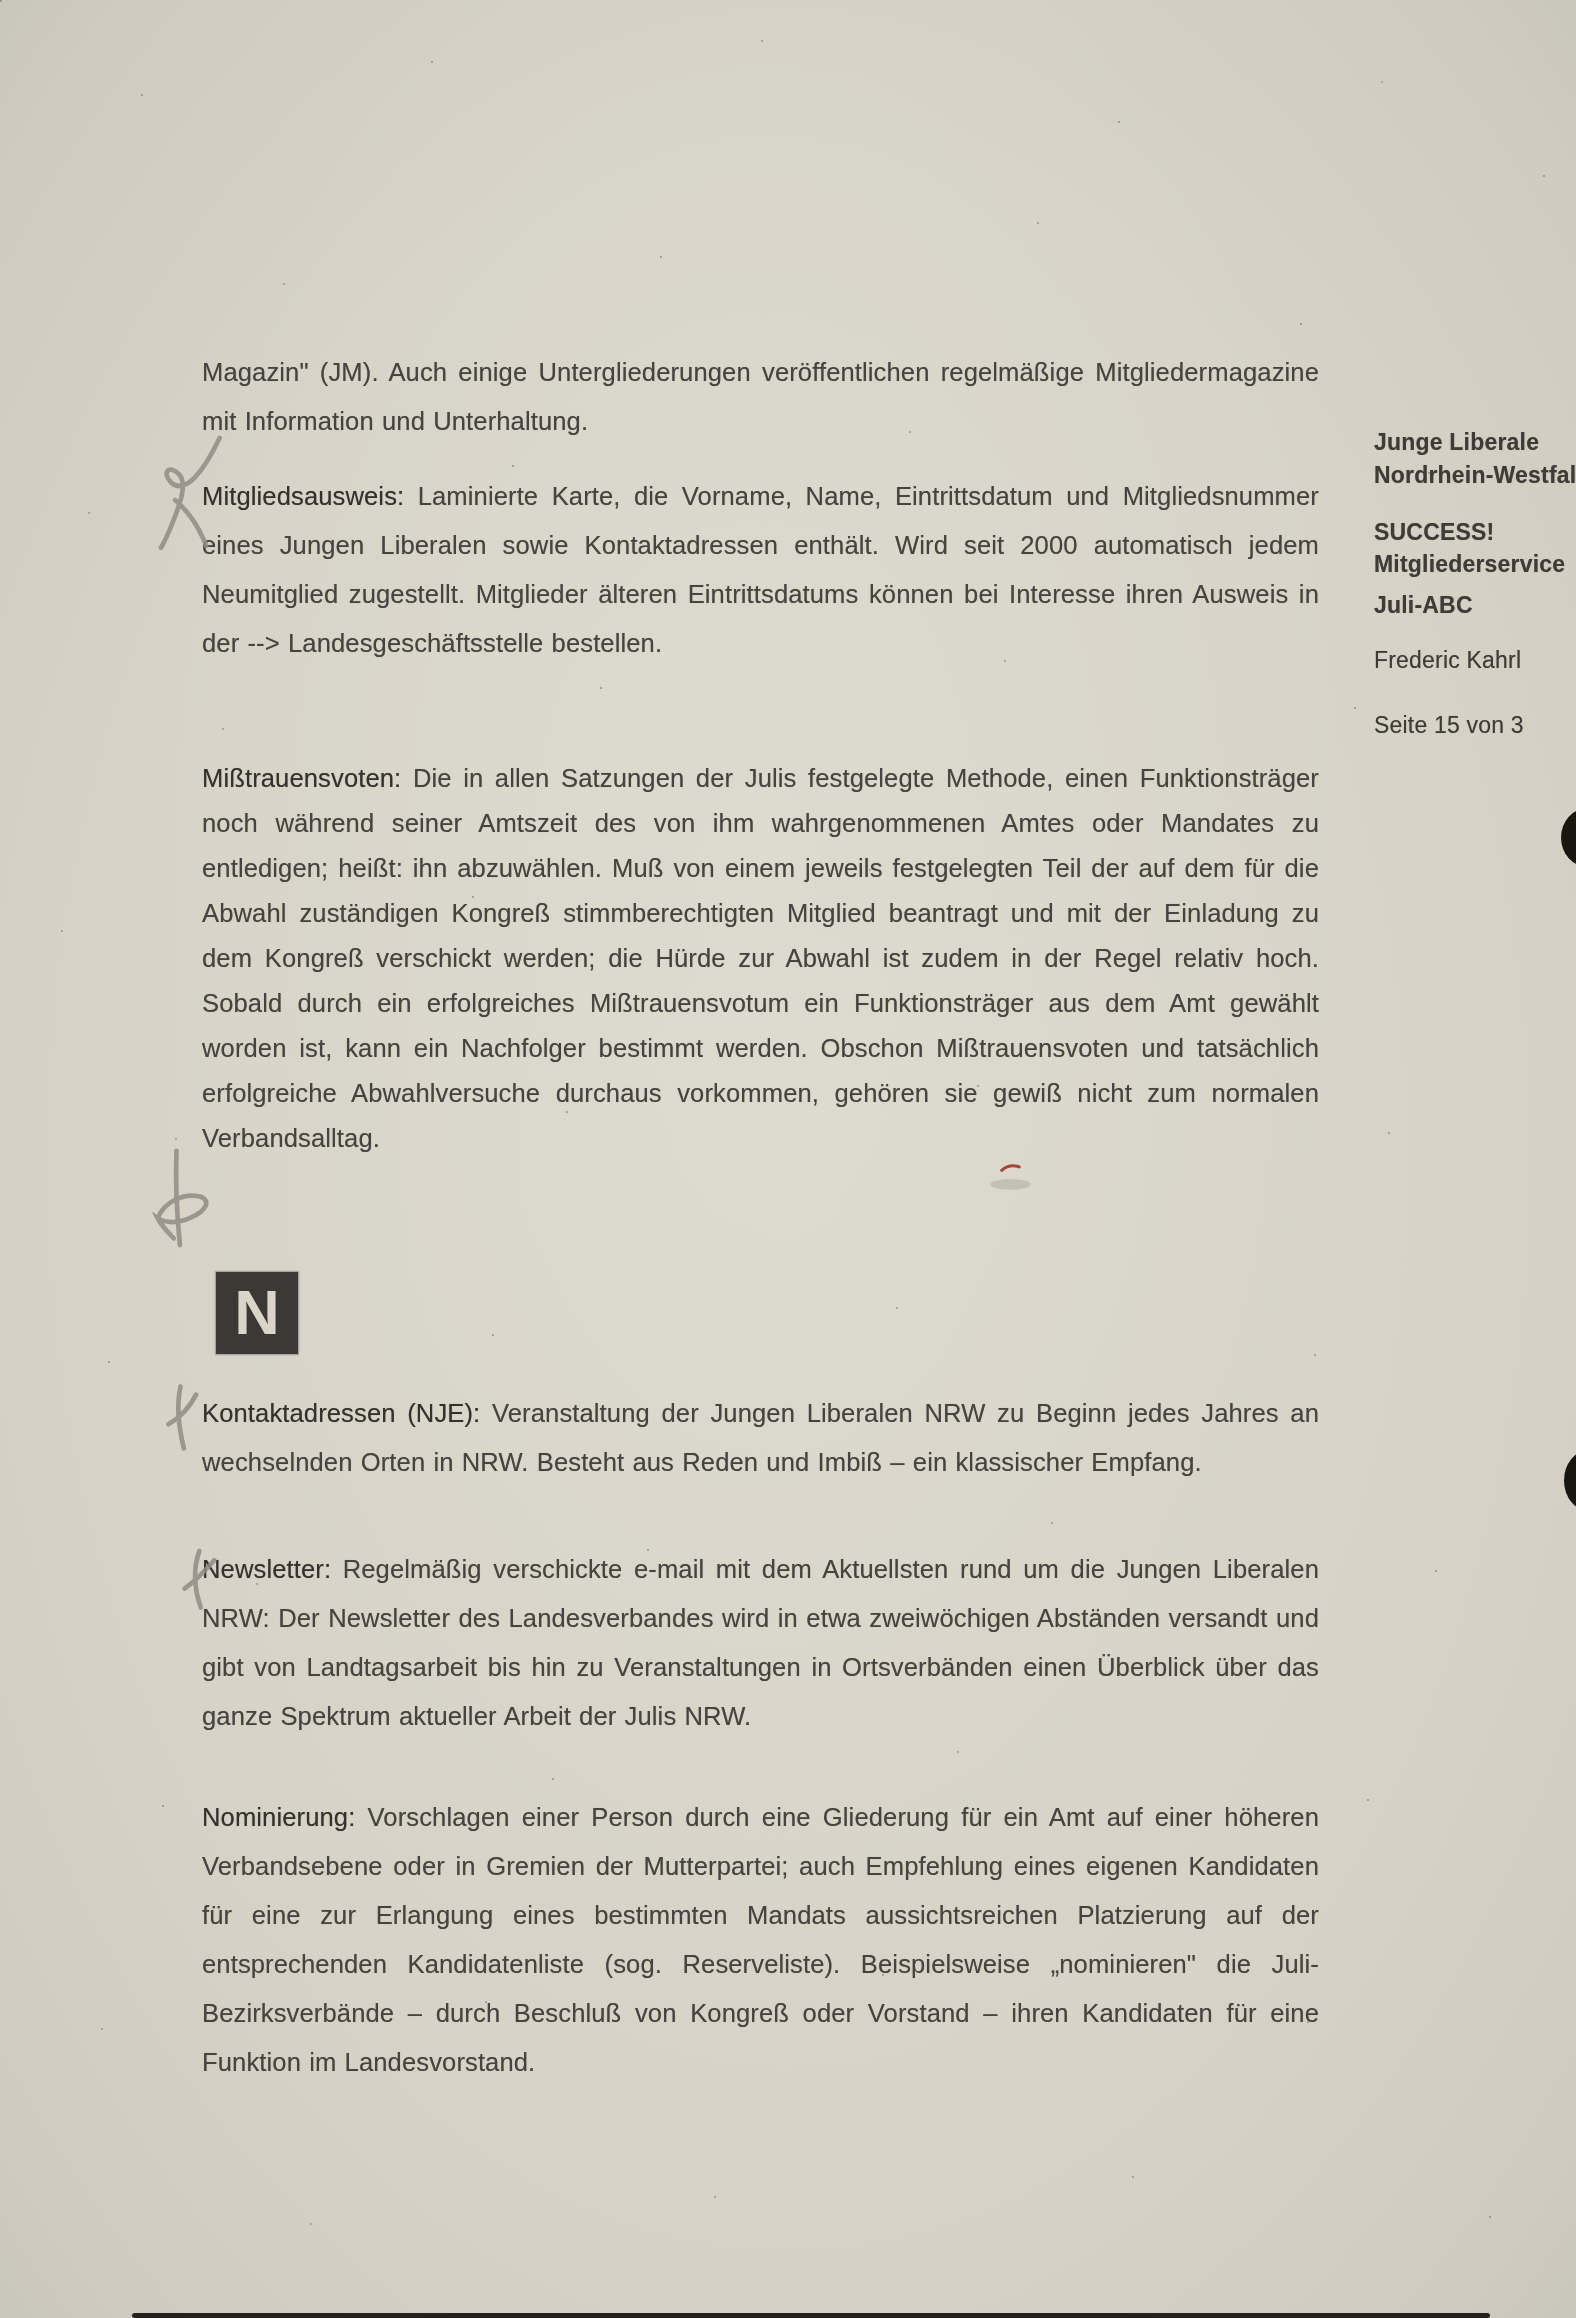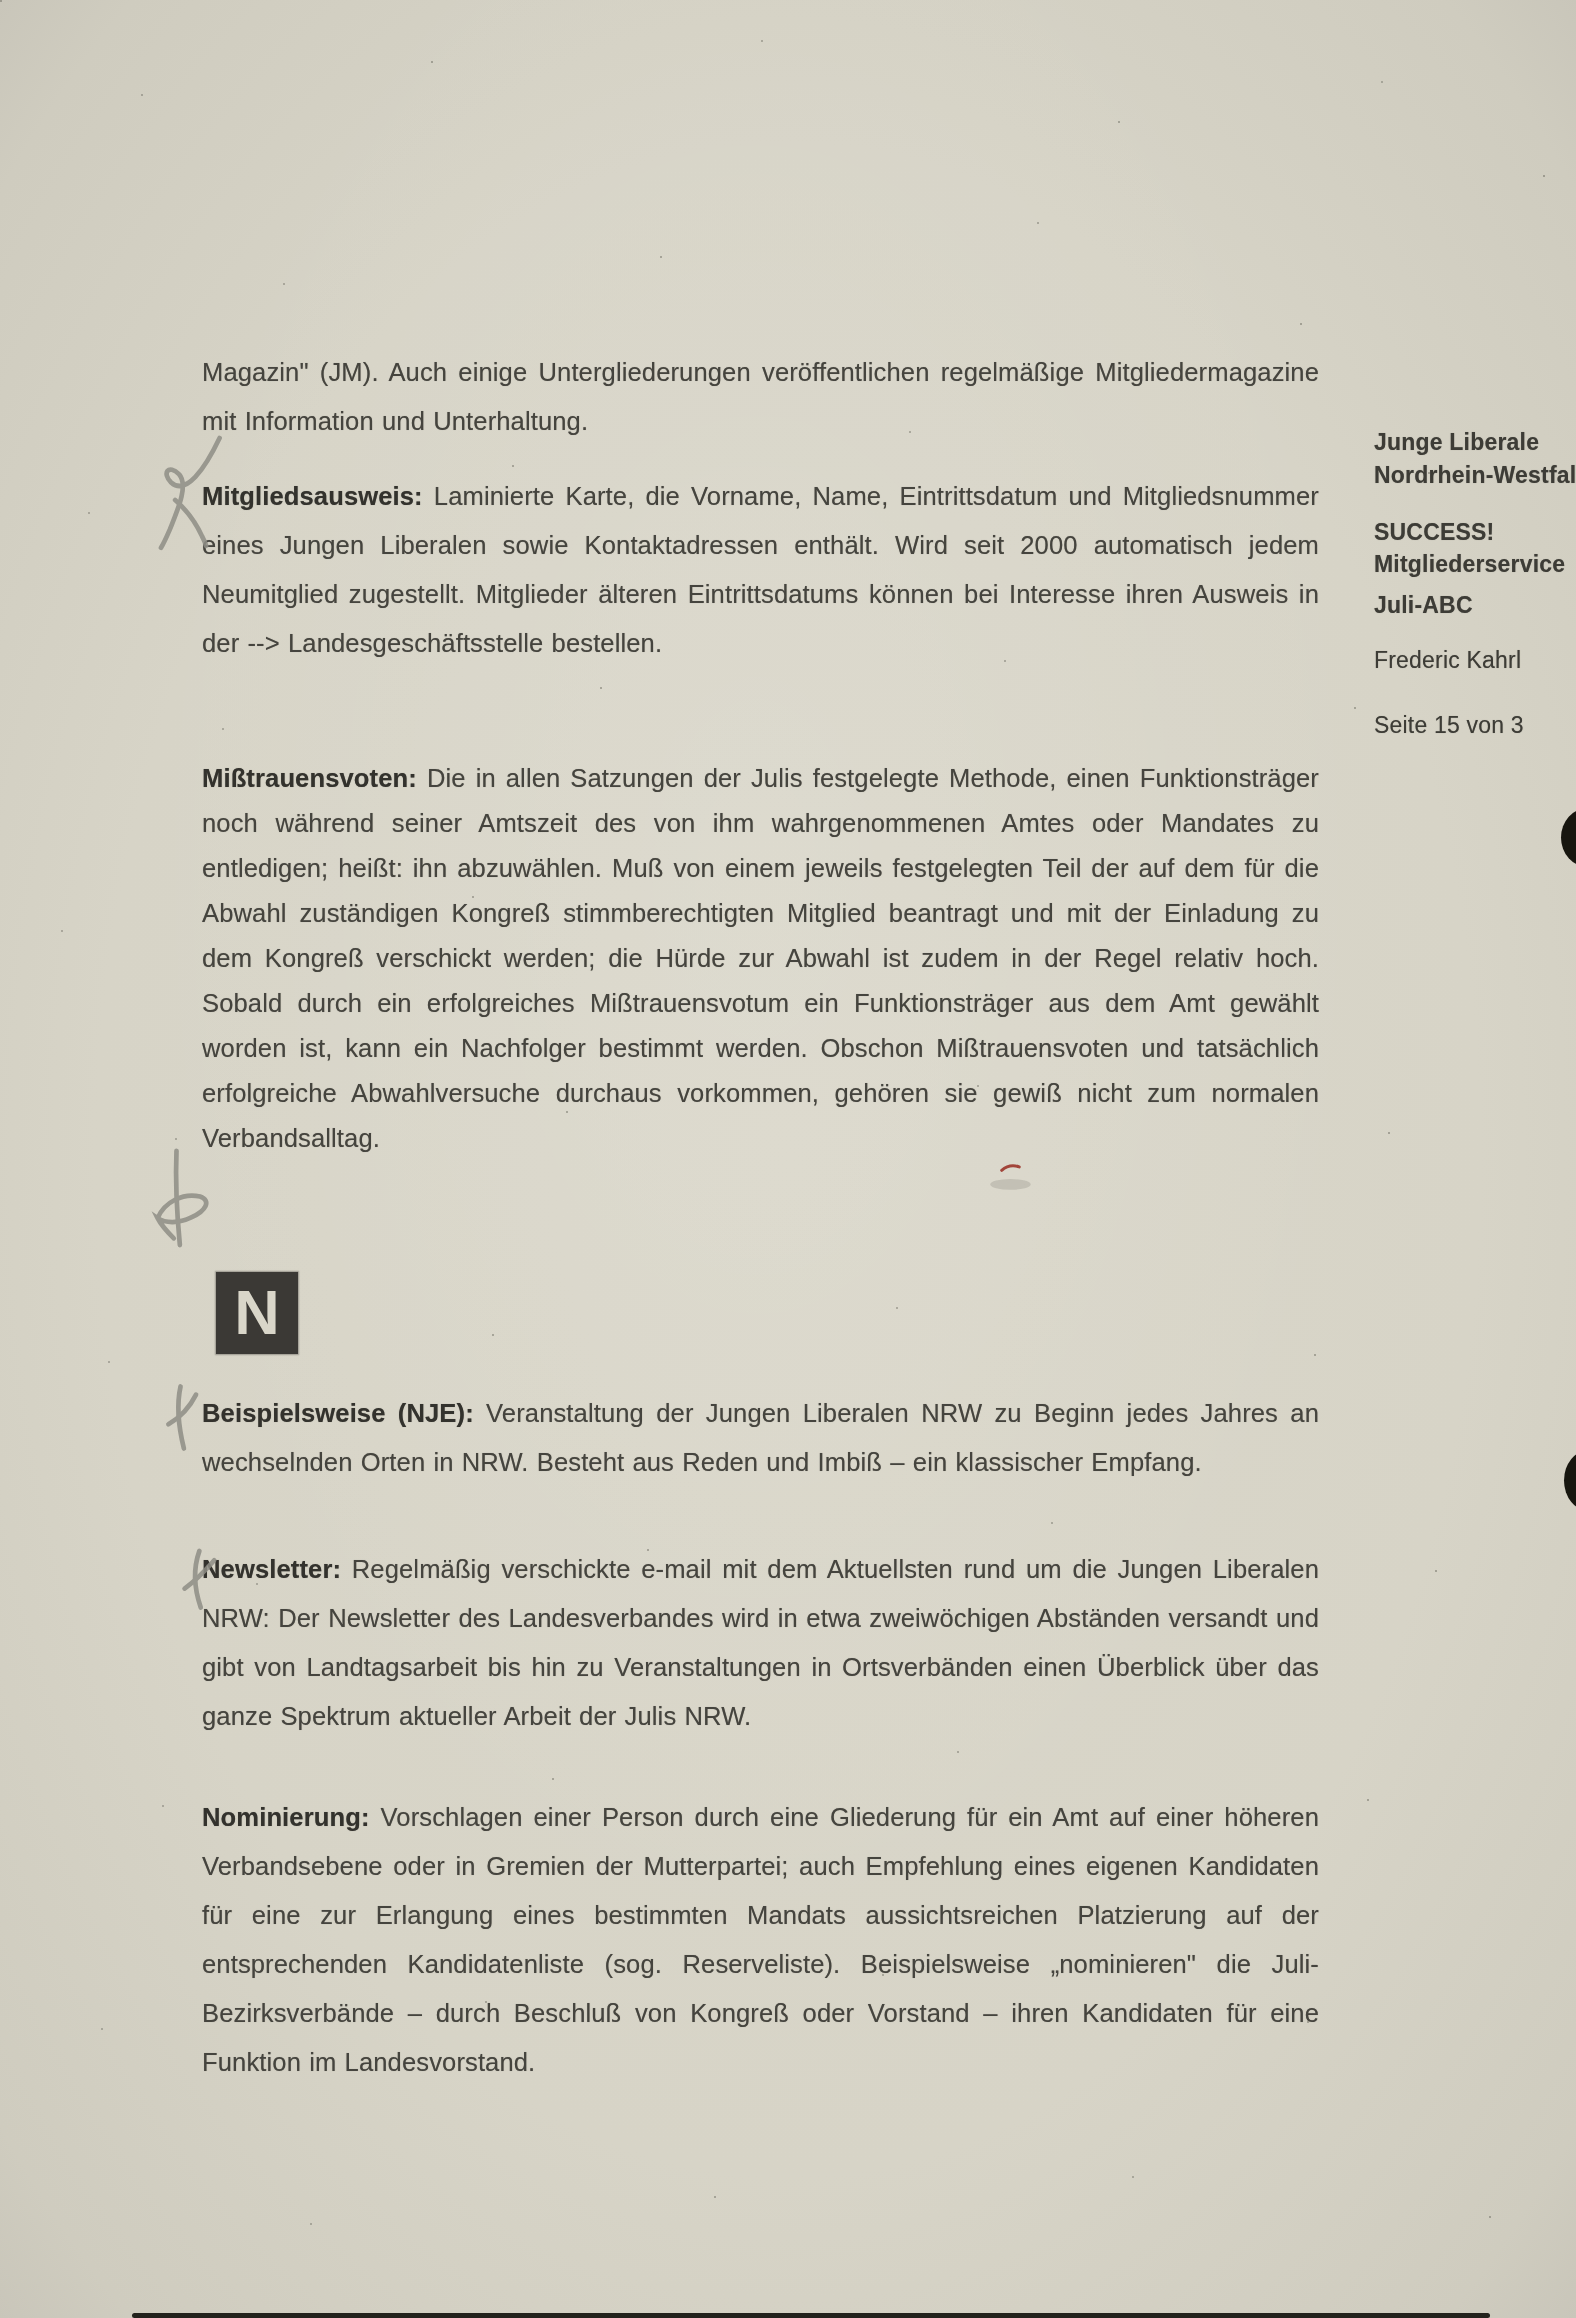--- a/index.html
+++ b/index.html
@@ -32,21 +32,21 @@
       310px 2223px 0 0 #6b6a60, 714px 2196px 0 0 #5f5e54, 1132px 2176px 0 0 #69685e,
       1489px 2216px 0 0 #5a594f;
   }
   p.body{
     position:absolute;left:202px;width:1117px;margin:0;
     font-size:25.6px;line-height:49px;font-weight:400;
     text-align:justify;text-align-last:left;
     letter-spacing:0.1px;word-spacing:1px;
     color:#45443e;text-shadow:0 0 0.7px rgba(70,69,62,.45);
   }
-  p.body .term{font-weight:700;color:#33322d;text-shadow:0 0 0.7px rgba(45,44,40,.5);}
+  p.body .term{font-weight:400;color:#33322d;text-shadow:0 0 0.7px rgba(45,44,40,.5);}
   p.tight{line-height:45px;}
   .nblock{
     position:absolute;left:216px;top:1272px;width:82px;height:82px;
     background:#3b3935;display:flex;align-items:center;justify-content:center;
     box-shadow:0 0 1.3px 0.7px rgba(59,57,53,.4);
   }
   .nblock span{
     font-weight:700;font-size:63px;line-height:63px;color:#d9d6c9;
     transform:translateY(-1.3px);
   }
@@ -84,21 +84,21 @@
     <b class="term">Mißtrauensvoten:</b>
     <span>Die in allen Satzungen der Julis festgelegte Methode, einen Funktionsträger noch während seiner Amtszeit des von ihm wahrgenommenen Amtes oder Mandates zu entledigen; heißt: ihn abzuwählen. Muß von einem jeweils festgelegten Teil der auf dem für die Abwahl zuständigen Kongreß stimmberechtigten Mitglied beantragt und mit der Einladung zu dem Kongreß verschickt werden; die Hürde zur Abwahl ist zudem in der Regel relativ hoch. Sobald durch ein erfolgreiches Mißtrauensvotum ein Funktionsträger aus dem Amt gewählt worden ist, kann ein Nachfolger bestimmt werden. Obschon Mißtrauensvoten und tatsächlich erfolgreiche Abwahlversuche durchaus vorkommen, gehören sie gewiß nicht zum normalen Verbandsalltag.</span>
   </p>
 
 
   <div class="nblock">
     <span>N</span>
   </div>
 
   <p class="body" style="top:1389px">
-    <b class="term">Beispielsweise (NJE):</b>
+    <b class="term">Kontaktadressen (NJE):</b>
     <span>Veranstaltung der Jungen Liberalen NRW zu Beginn jedes Jahres an wechselnden Orten in NRW. Besteht aus Reden und Imbiß – ein klassischer Empfang.</span>
   </p>
 
   <p class="body" style="top:1545px">
     <b class="term">Newsletter:</b>
     <span>Regelmäßig verschickte e-mail mit dem Aktuellsten rund um die Jungen Liberalen NRW: Der Newsletter des Landesverbandes wird in etwa zweiwöchigen Abständen versandt und gibt von Landtagsarbeit bis hin zu Veranstaltungen in Ortsverbänden einen Überblick über das ganze Spektrum aktueller Arbeit der Julis NRW.</span>
   </p>
 
   <p class="body" style="top:1793px">
     <b class="term">Nominierung:</b>

